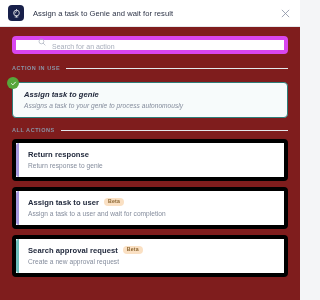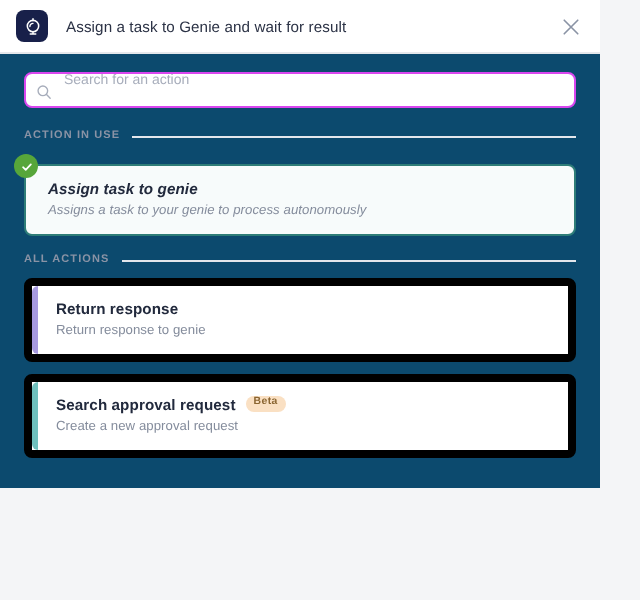--- a/index.html
+++ b/index.html
@@ -4,23 +4,23 @@
 <title>Action Picker</title>
 <style>
   * { margin:0; padding:0; box-sizing:border-box; }
   html, body {
     width:300px; height:300px;
     font-family:"Liberation Sans", sans-serif;
     background:#f4f5f7;
     overflow:hidden;
   }
   #app {
-    width:300px; height:244px;
+    width:300px; height:300px;
     position:relative;
-    background:#0c4a6e;
+    background:#7f1d1d;
     display:flex; flex-direction:column;
   }
 
   
   .header {
     height:27px;
     background:#ffffff;
     border-bottom:1px solid #e6e8ec;
     display:flex; align-items:center;
     padding:0 8px 0 8px;
@@ -52,24 +52,24 @@
   }
 
   
   .search-wrap {
     padding:9px 12px 8px 12px;
     flex:0 0 auto;
   }
   .search-box {
     height:18px;
     background:#ffffff;
-    border:1px solid #d946ef;
+    border:4px solid #d946ef;
     border-radius:4px;
-    display:flex; align-items:flex-start;
-    padding:0 5px;
+    display:flex; align-items:flex-end;
+    padding:0 22px;
   }
   .search-box svg { flex:0 0 auto; }
   .search-input {
     border:none; outline:none;
     background:transparent;
     margin-left:6px;
     font-family:"Liberation Sans", sans-serif;
     font-size:7px;
     color:#3a4156;
     width:100%;
@@ -234,20 +234,28 @@
 
       <div class="card card--accent">
         <div class="accent-bar" style="background: rgb(167, 154, 224);"></div>
         <div class="card-title">
           <span>Return response</span>
 
         </div>
         <div class="card-desc">Return response to genie</div>
       </div>
 
+      <div class="card card--accent">
+        <div class="accent-bar" style="background: rgb(167, 154, 224);"></div>
+        <div class="card-title">
+          <span>Assign task to user</span>
+          <span class="pill">Beta</span>
+        </div>
+        <div class="card-desc">Assign a task to a user and wait for completion</div>
+      </div>
 
       <div class="card card--accent">
         <div class="accent-bar" style="background: rgb(111, 192, 189);"></div>
         <div class="card-title">
           <span>Search approval request</span>
           <span class="pill">Beta</span>
         </div>
         <div class="card-desc">Create a new approval request</div>
       </div>
 

